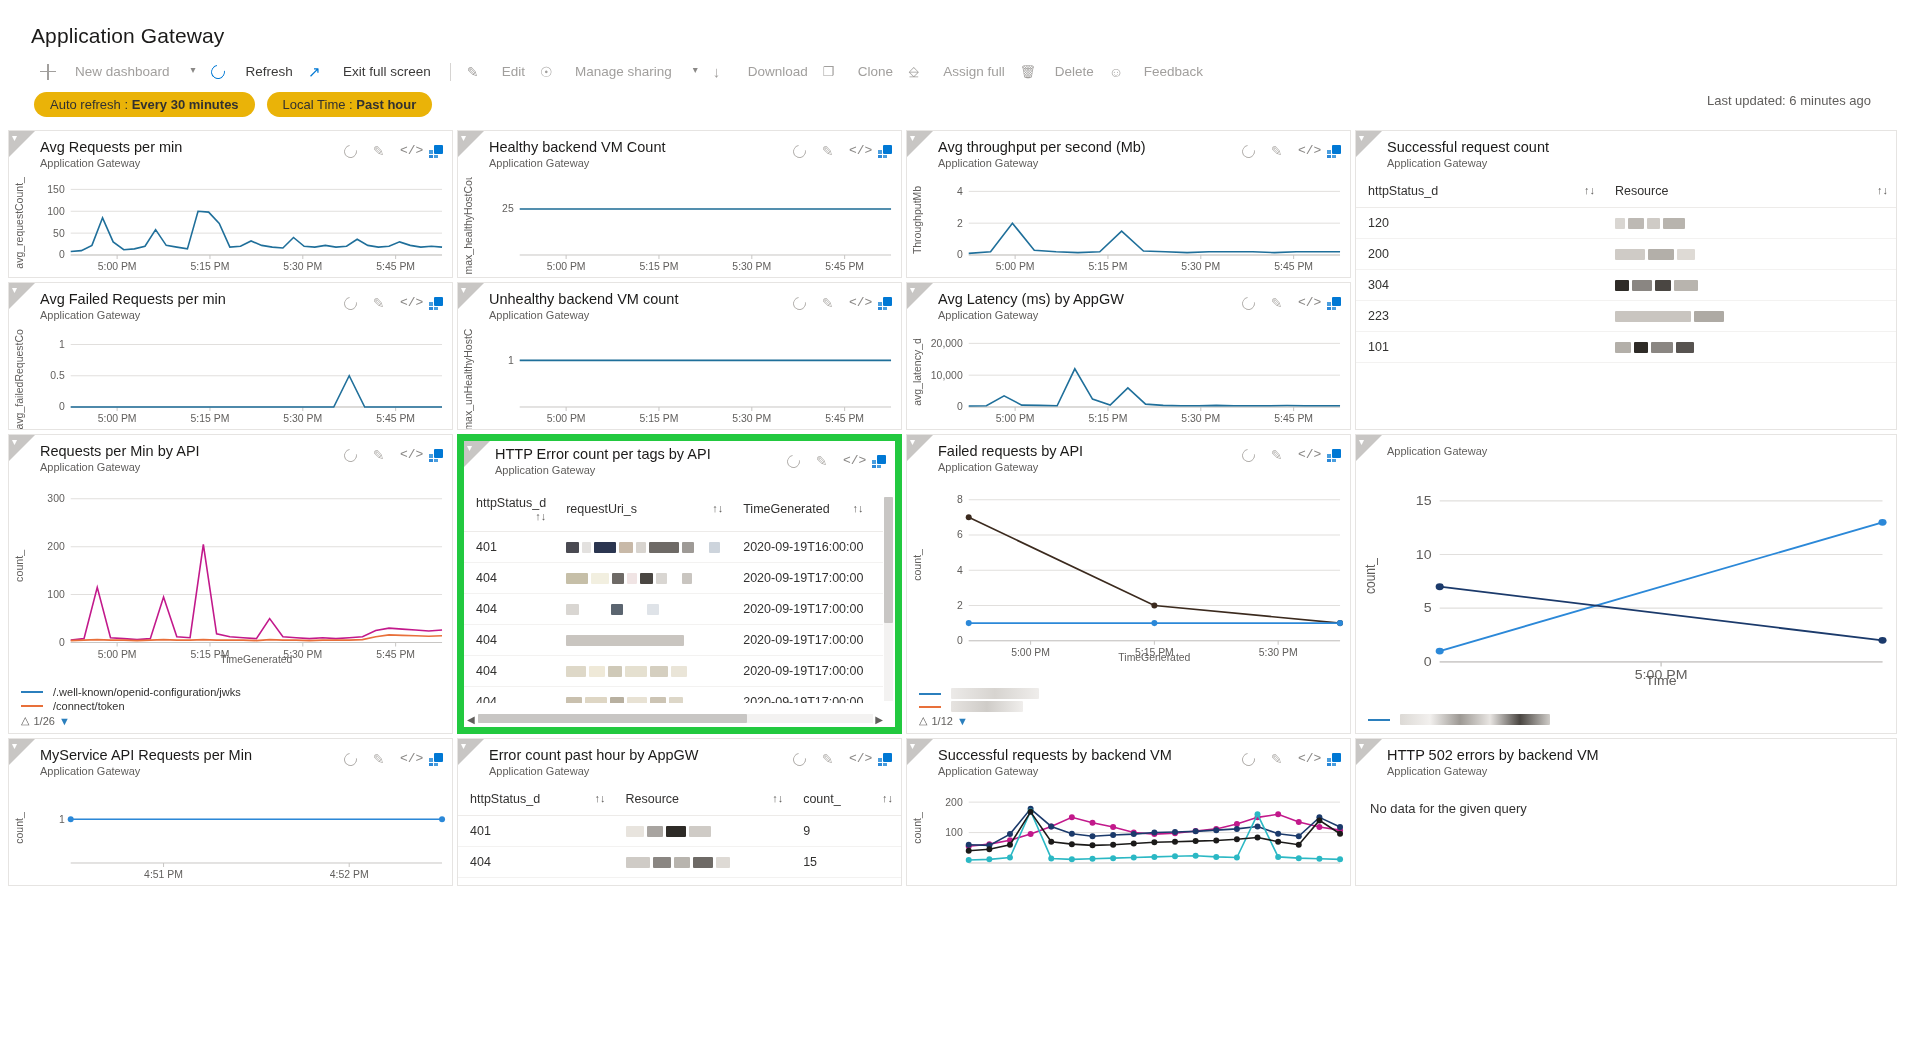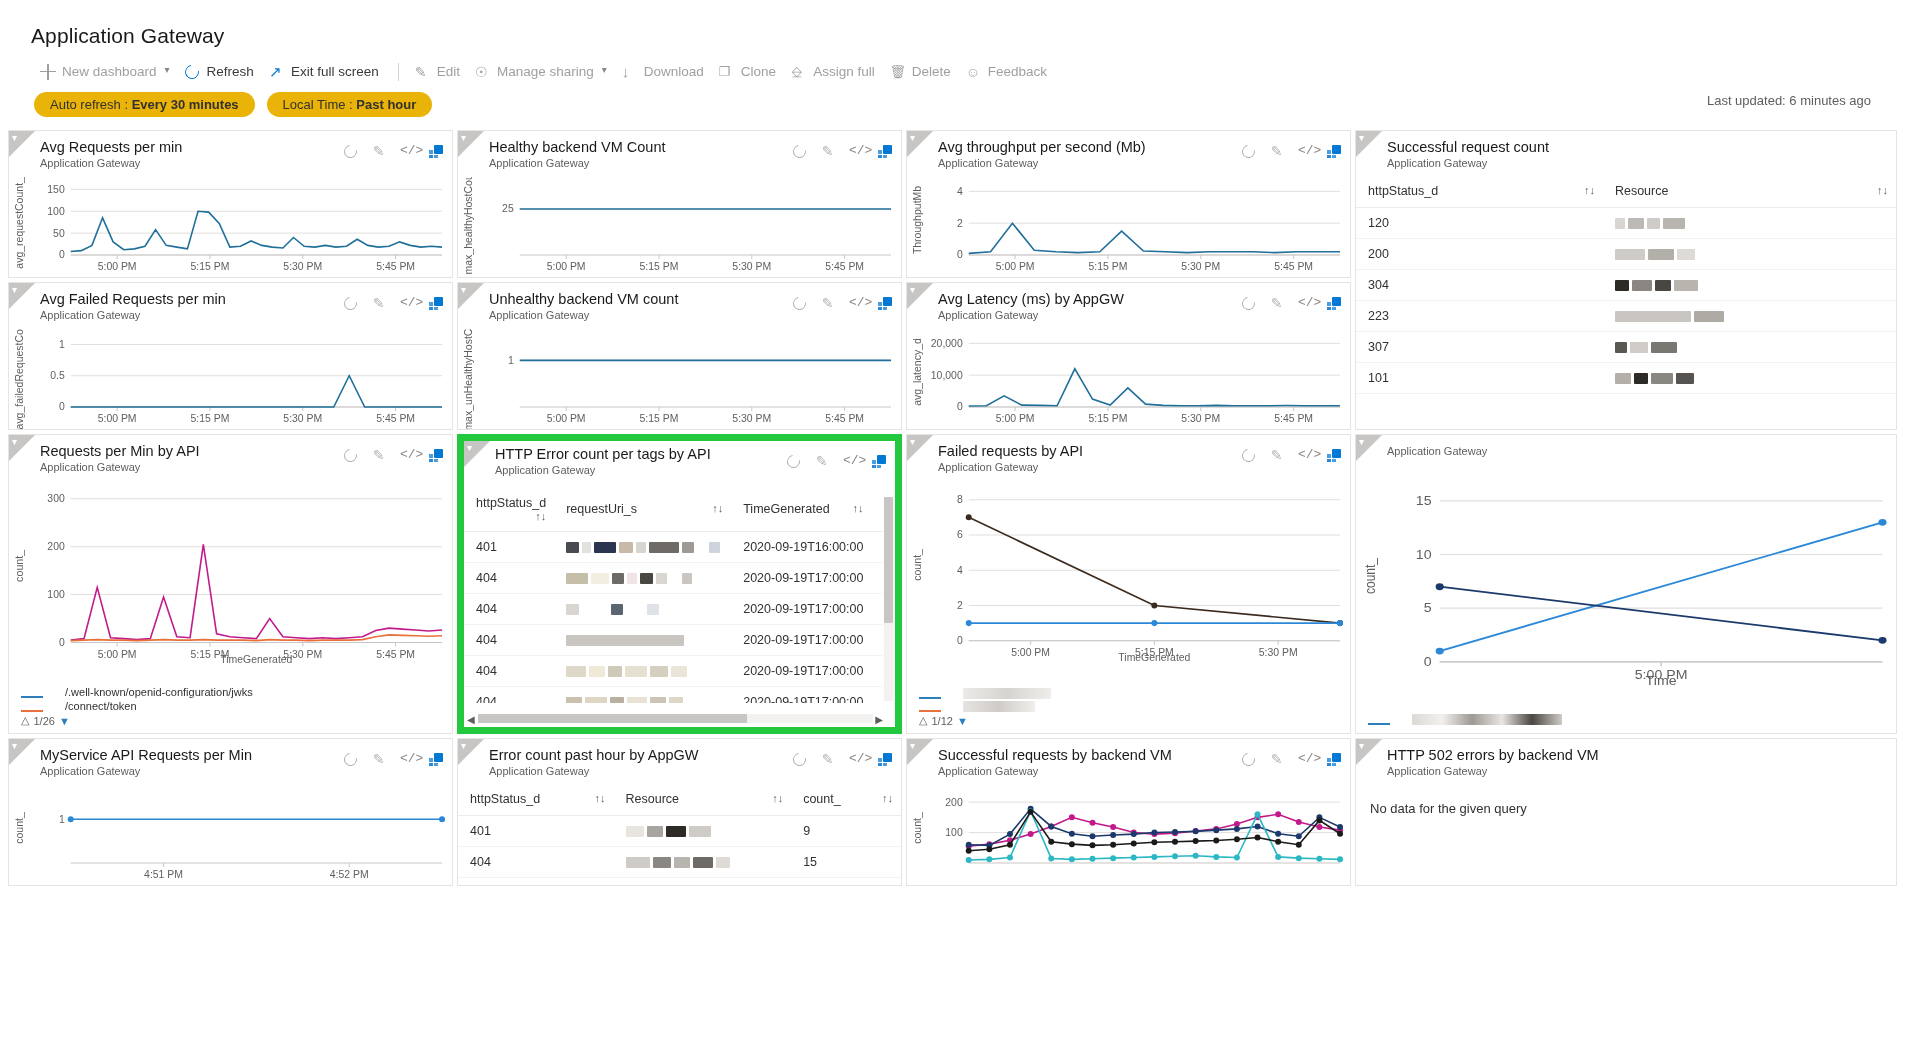--- a/index.html
+++ b/index.html
@@ -19,21 +19,21 @@
     letter-spacing: .1px;
   }
   .toolbar {
     display: flex;
     align-items: center;
     gap: 0px;
     padding: 13px 0 0 34px;
     height: 34px;
   }
   .tb-btn {
-    display: flex; align-items: flex-start; gap: 6px;
+    display: flex; align-items: flex-start; gap: 19px;
     font-size: 13.5px;
     color: #605e5c;
     padding: 4px 9px 4px 6px;
     white-space: nowrap;
     cursor: default;
   }
   .tb-btn.enabled { color: #3b3a39; }
   .tb-btn.dim { color: #a19f9d; }
   .tb-ico { width: 16px; height: 16px; display:inline-block; position: relative; flex: 0 0 16px;}
   .tb-sep { width: 1px; height: 18px; background: #d6d4d2; margin: 0 10px; }
@@ -135,21 +135,21 @@
   
   .chart-body { position: absolute; left:0; right:0; top:46px; bottom:0; }
   .chart-body svg { width:100%; height:100%; display:block; }
   .ax-text { font-family:"Liberation Sans", sans-serif; font-size:10.5px; fill:#605e5c; }
   .ax-title { font-family:"Liberation Sans", sans-serif; font-size:10.5px; fill:#605e5c; }
   .gridline { stroke:#e1dfdd; stroke-width:1; }
   .axisline { stroke:#c8c6c4; stroke-width:1; }
 
   
   .legend { position:absolute; left:12px; bottom:6px; font-size:11px; color:#323130; }
-  .legend-row { display:flex; align-items:flex-end; gap:22px; margin-bottom:2px; white-space:nowrap;}
+  .legend-row { display:flex; align-items:center; gap:10px; margin-bottom:2px; white-space:nowrap;}
   .lg-mark { width:22px; height:2px; position:relative; flex:0 0 22px;}
   .lg-mark::after{ content:""; position:absolute; left:8px; top:-3px; width:7px;height:7px;border-radius:50%;}
   .lg-more { display:flex; align-items:center; gap:4px; color:#605e5c; margin-top:2px;}
 
   
   .tbl { position:absolute; left:0; right:0; top:44px; bottom:0; overflow:hidden; }
   table { border-collapse: collapse; width:100%; font-size:12.5px; }
   th {
     text-align:left; font-weight:400; color:#323130;
     padding: 9px 8px 9px 12px; font-size:12.5px;
@@ -391,24 +391,20 @@
               <td>200</td>
               <td><span class="redact" style="width: 30px; background: rgb(207, 203, 198); margin-right: 3px;"></span><span class="redact" style="width: 26px; background: rgb(179, 175, 169); margin-right: 3px;"></span><span class="redact" style="width: 18px; background: rgb(222, 218, 213); margin-right: 3px;"></span></td>
             </tr>
             <tr>
               <td>304</td>
               <td><span class="redact" style="width: 14px; background: rgb(46, 43, 39); margin-right: 3px;"></span><span class="redact" style="width: 20px; background: rgb(138, 134, 130); margin-right: 3px;"></span><span class="redact" style="width: 16px; background: rgb(74, 70, 66); margin-right: 3px;"></span><span class="redact" style="width: 24px; background: rgb(184, 180, 174); margin-right: 3px;"></span></td>
             </tr>
             <tr>
               <td>223</td>
               <td><span class="redact" style="width: 76px; background: rgb(201, 197, 192); margin-right: 3px;"></span><span class="redact" style="width: 30px; background: rgb(174, 170, 164); margin-right: 3px;"></span></td>
-            </tr>
-            <tr>
-              <td>307</td>
-              <td><span class="redact" style="width: 12px; background: rgb(91, 87, 82); margin-right: 3px;"></span><span class="redact" style="width: 18px; background: rgb(207, 203, 198); margin-right: 3px;"></span><span class="redact" style="width: 26px; background: rgb(122, 118, 114); margin-right: 3px;"></span></td>
             </tr>
             <tr>
               <td>101</td>
               <td><span class="redact" style="width: 16px; background: rgb(179, 175, 169); margin-right: 3px;"></span><span class="redact" style="width: 14px; background: rgb(46, 43, 39); margin-right: 3px;"></span><span class="redact" style="width: 22px; background: rgb(138, 134, 130); margin-right: 3px;"></span><span class="redact" style="width: 18px; background: rgb(87, 83, 80); margin-right: 3px;"></span></td>
             </tr>
           </tbody>
         </table>
       </div>
   </div>
 

